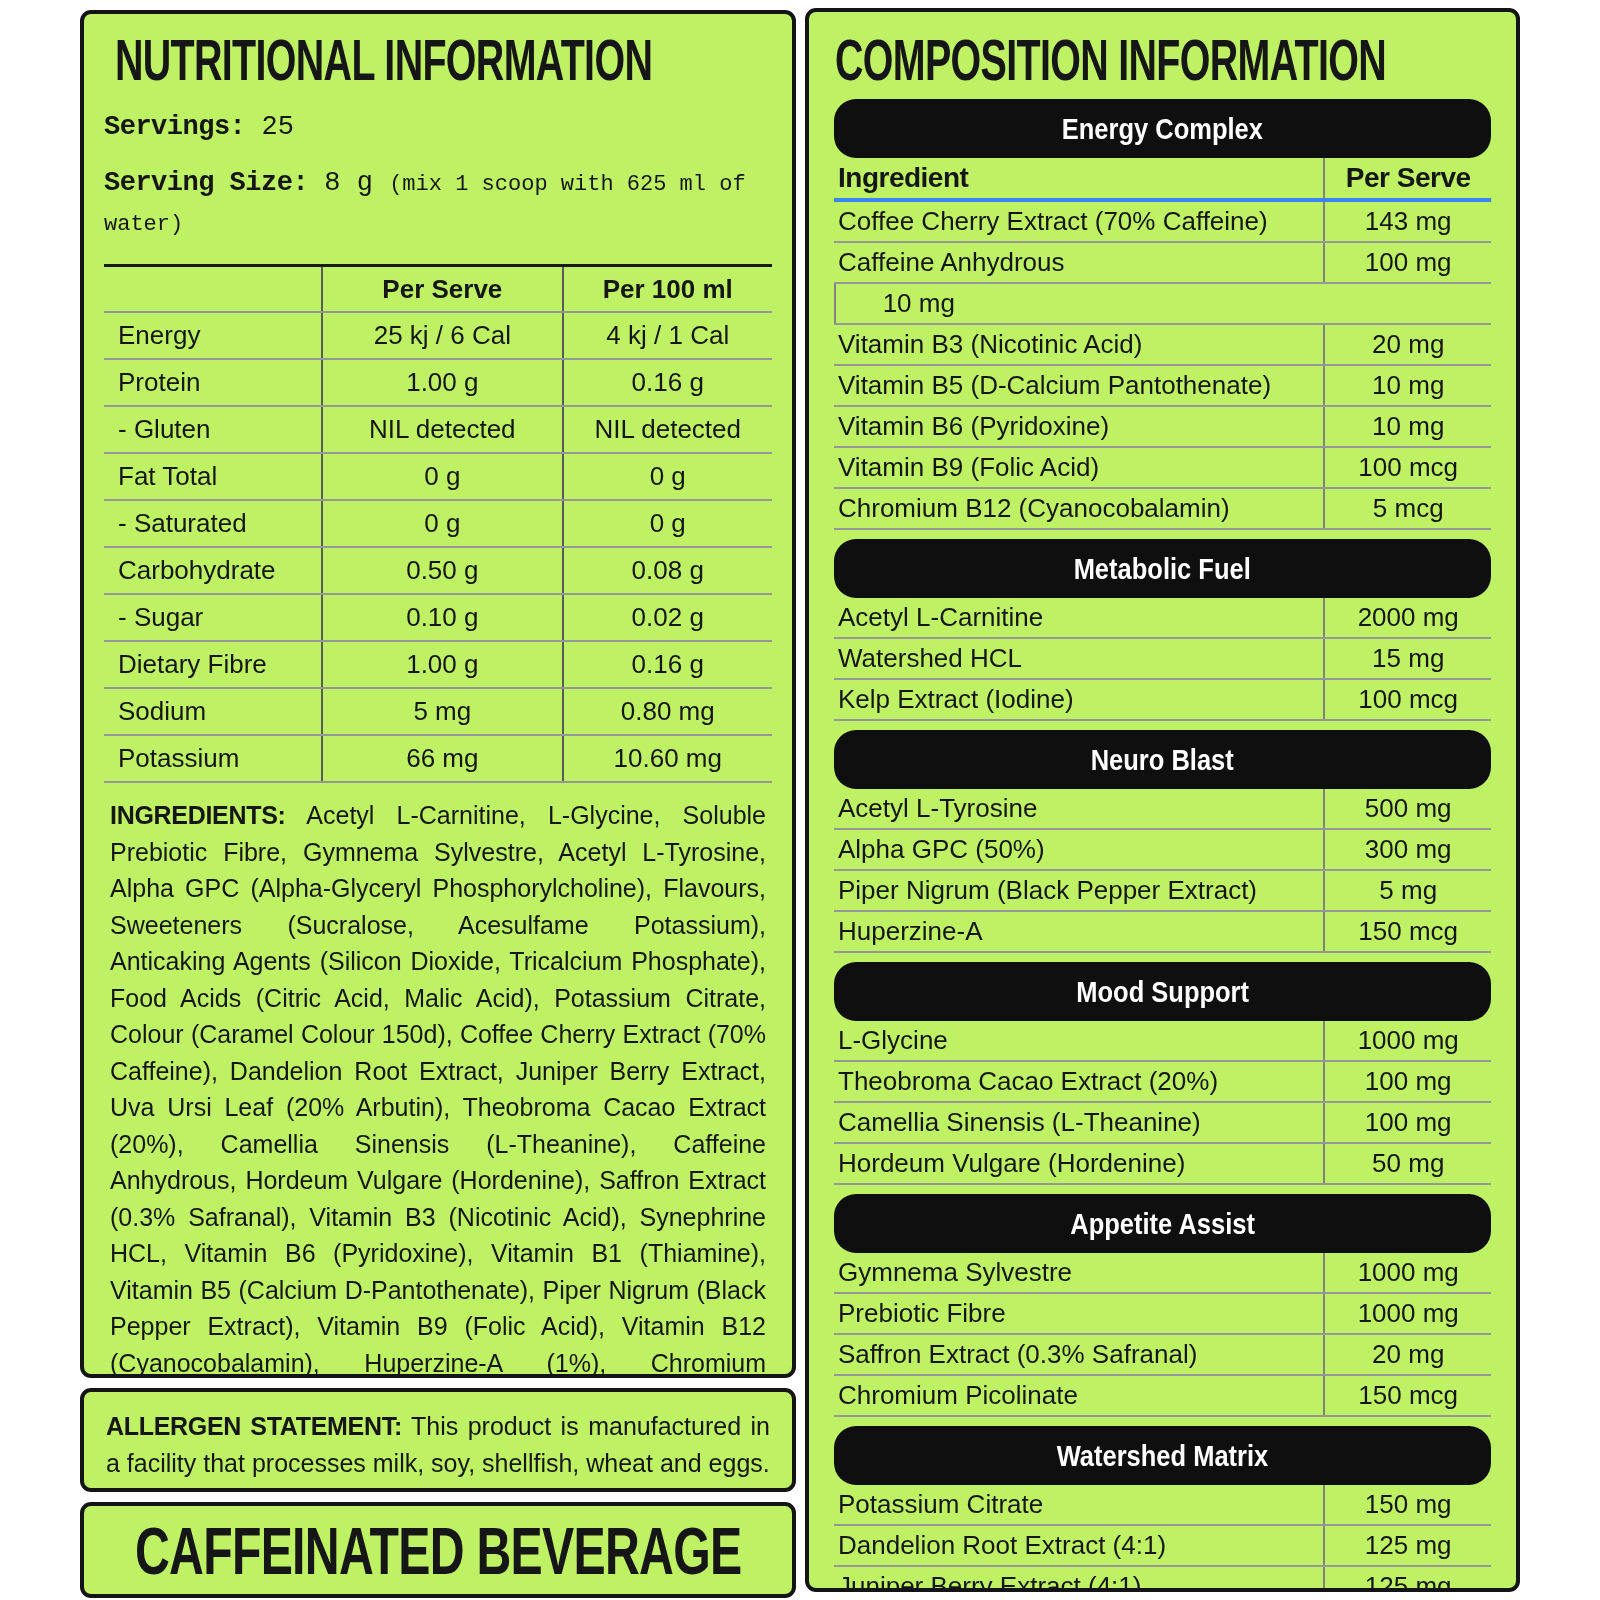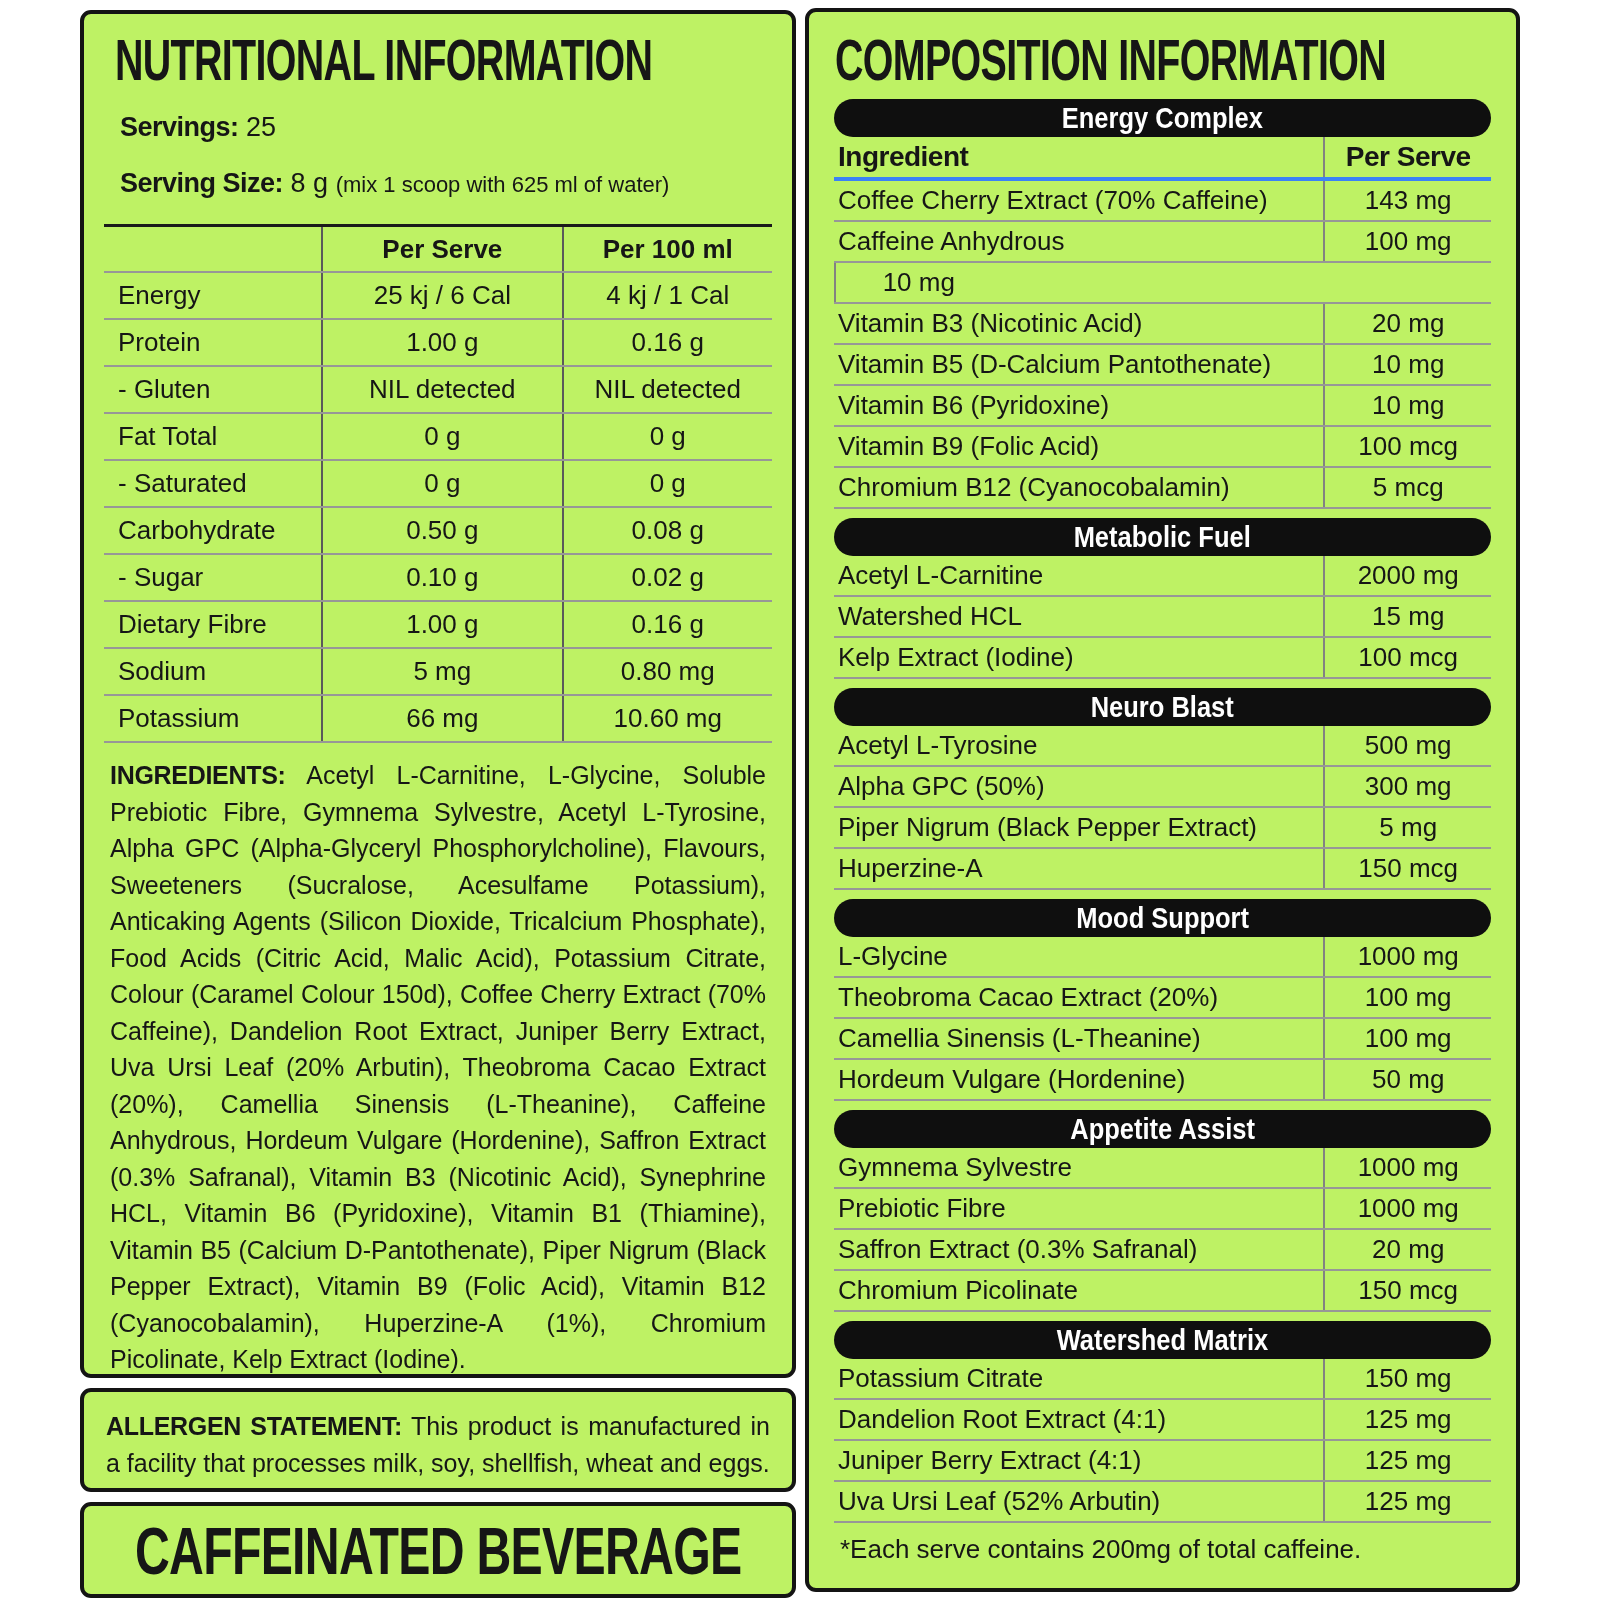--- a/index.html
+++ b/index.html
@@ -15,21 +15,21 @@
   #box-main     { left:80px;  top:10px;   width:716px; height:1368px; }
   #box-allergen { left:80px;  top:1388px; width:716px; height:104px; }
   #box-banner   { left:80px;  top:1502px; width:716px; height:96px; }
   #box-comp     { left:805px; top:8px;    width:715px; height:1584px; }
 
   .cond { display:inline-block; transform:scaleX(0.68); transform-origin:0 50%; white-space:nowrap; }
   .big-title { font-size:58px; font-weight:bold; letter-spacing:-1px; line-height:60px; }
 
   
   #box-main .title-wrap { margin:16px 0 0 31px; }
-  .serv-line { margin:18px 0 0 36px; font-size:27px; line-height:38px; }
+  .serv-line { margin:18px 0 0 20px; font-size:27px; line-height:38px;font-family:Liberation Mono, monospace; }
   .serv-line .lab { font-weight:bold; letter-spacing:-0.5px; }
   .serv-line .note { font-size:22px; }
 
   .nutri-table { margin:20px 20px 0 20px; border-top:3px solid #1a1a1a; }
   .nrow { display:flex; align-items:center; height:45px; border-bottom:2px solid #979797; }
   .nrow.hdr { font-weight:bold; font-size:27px; height:44px; }
   .ncell { box-sizing:border-box; height:100%; display:flex; align-items:center; font-size:26px; }
   .ncell.c1 { width:32.5%; padding-left:14px; }
   .ncell.c2 { width:36%;   justify-content:center; border-left:2px solid #5a5a5a; }
   .ncell.c3 { width:31.5%; justify-content:center; border-left:2px solid #5a5a5a; }
@@ -42,21 +42,21 @@
   .allergen-text .lab { font-weight:bold; letter-spacing:-0.3px; }
 
   
   #box-banner { display:flex; align-items:center; justify-content:center; }
   .banner-text { font-size:67px; font-weight:bold; letter-spacing:-1px;
                  transform:scaleX(0.72); transform-origin:50% 50%; white-space:nowrap; }
 
   
   #box-comp .title-wrap { margin:18px 0 0 26px; }
   .comp-body { margin:0 25px; }
-  .pill { margin-top:9px; height:38px; background:#0f0f0f; border-radius:22px;
+  .pill { margin-top:9px; height:59px; background:#0f0f0f; border-radius:22px;
           display:flex; align-items:center; justify-content:center; }
   .pill-text { color:#ffffff; font-size:30px; font-weight:bold;
                transform:scaleX(0.85); transform-origin:50% 50%; white-space:nowrap; }
   .crow { display:flex; align-items:center; height:39px; border-bottom:2px solid #979797; }
   .crow.chdr { height:40px; border-bottom:4px solid #3b82f6; font-weight:bold; }
   .ccell { box-sizing:border-box; height:100%; display:flex; align-items:center; font-size:26px; }
   .ccell.ci { width:74.5%; padding-left:4px; }
   .ccell.cv { width:25.5%; justify-content:center; border-left:2px solid #828282; }
   .crow.chdr .ccell { font-size:28px; letter-spacing:-0.5px; }
   .footnote { padding:11px 0 0 6px; font-size:26px; }

